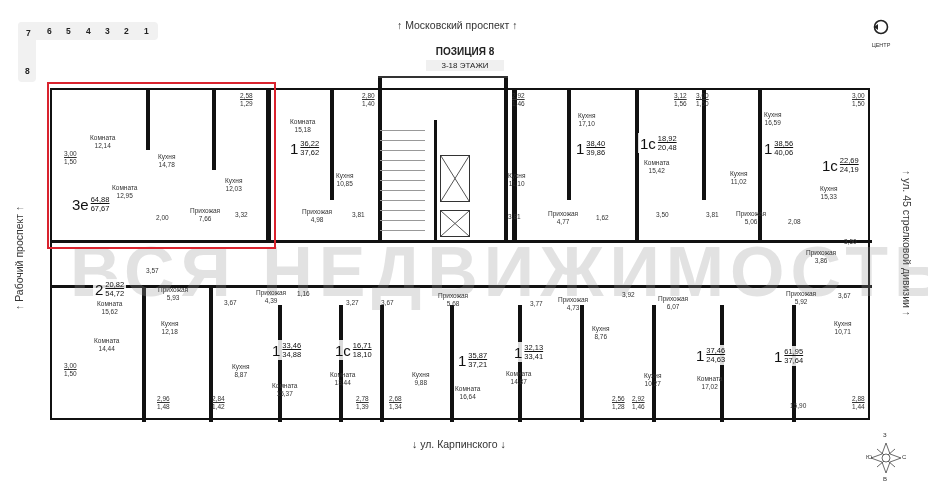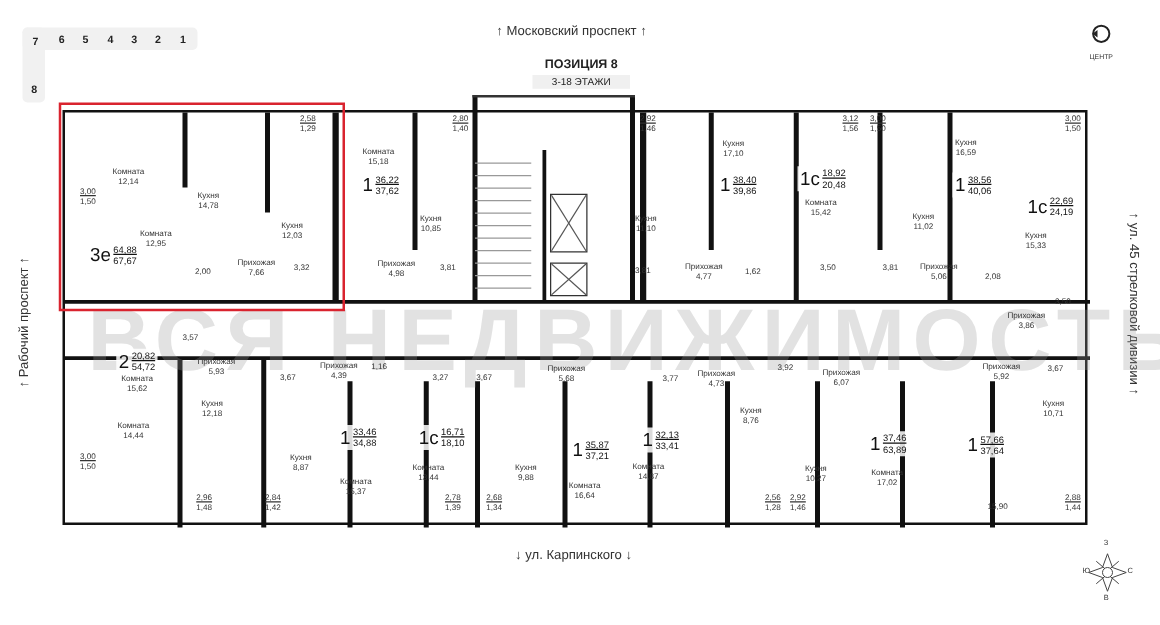--- a/index.html
+++ b/index.html
@@ -237,31 +237,31 @@
   <span class="areas"><span class="a1">32,13</span><span>33,41</span></span>
 </div>
 <div class="balc" style="left:612px;top:395px;"><span class="b1">2,56</span><span>1,28</span></div>
 
 <div class="room" style="left:644px;top:372px;"><span>Кухня</span><br><span>10,27</span></div>
 <div class="room" style="left:697px;top:375px;"><span>Комната</span><br><span>17,02</span></div>
 <div class="room" style="left:658px;top:295px;"><span>Прихожая</span><br><span>6,07</span></div>
 <div class="room" style="left:622px;top:291px;"><span>3,92</span></div>
 <div class="apt" style="left:694px;top:345px;">
   <span class="rooms">1</span>
-  <span class="areas"><span class="a1">37,46</span><span>63,89</span></span>
+  <span class="areas"><span class="a1">37,46</span><span>24,63</span></span>
 </div>
 <div class="balc" style="left:632px;top:395px;"><span class="b1">2,92</span><span>1,46</span></div>
 
 <div class="room" style="left:834px;top:320px;"><span>Кухня</span><br><span>10,71</span></div>
 <div class="room" style="left:790px;top:402px;"><span>15,90</span></div>
 <div class="room" style="left:786px;top:290px;"><span>Прихожая</span><br><span>5,92</span></div>
 <div class="room" style="left:838px;top:292px;"><span>3,67</span></div>
 <div class="apt" style="left:772px;top:346px;">
   <span class="rooms">1</span>
-  <span class="areas"><span class="a1">57,66</span><span>37,64</span></span>
+  <span class="areas"><span class="a1">61,95</span><span>37,64</span></span>
 </div>
 <div class="balc" style="left:852px;top:395px;"><span class="b1">2,88</span><span>1,44</span></div>
 
 <div class="highlight"></div>
 
 <div class="compass">
   <svg width="40" height="52" viewBox="0 0 40 52" style="position:absolute;left:0;top:0;">
     <g transform="translate(20,26)" fill="none" stroke="#444" stroke-width="0.8">
       <path d="M0,-15 L4,-4 L15,0 L4,4 L0,15 L-4,4 L-15,0 L-4,-4 Z"></path>
       <path d="M-9,-9 L-2,-3 M9,-9 L2,-3 M9,9 L2,3 M-9,9 L-2,3"></path>

